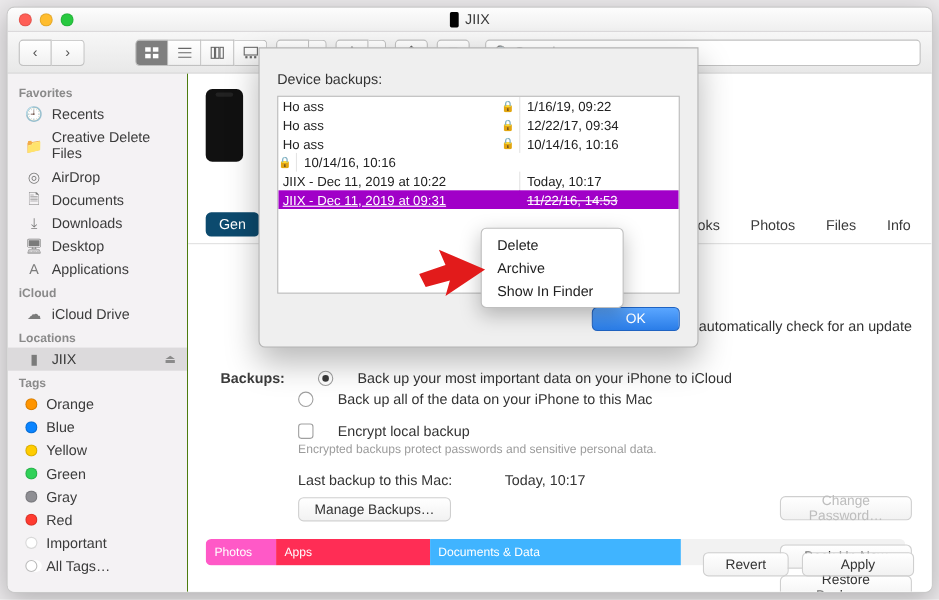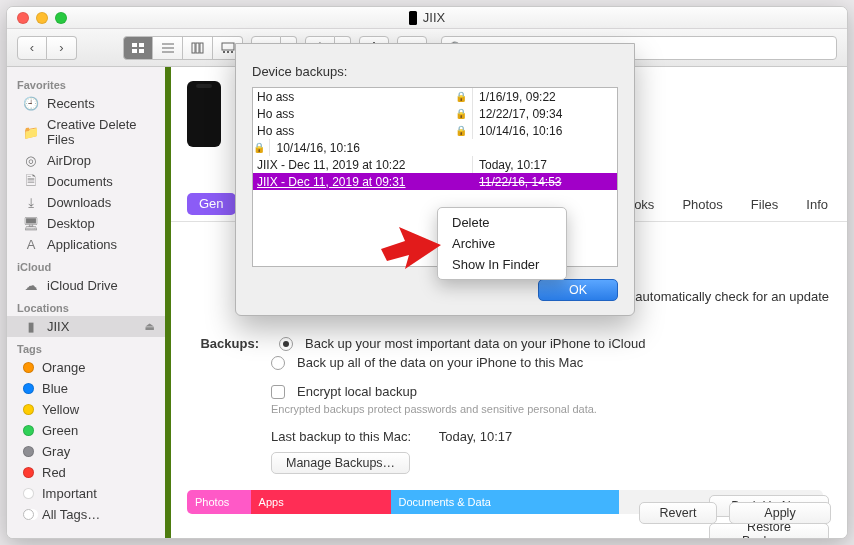--- a/index.html
+++ b/index.html
@@ -19,39 +19,39 @@
   .tb-btn.first{border-radius:4px 0 0 4px;} .tb-btn.last{border-radius:0 4px 4px 0; border-left:none;}
   .tb-btn.mid{border-left:none;}
   .tb-btn.single{border-radius:4px;}
   .tb-btn.active{background:#7f7f7f; color:#fff;}
   .search { flex:1; margin-left:6px;}
   .search input{ width:100%; height:24px; border:1px solid #c1c1c1; border-radius:4px; padding:0 8px 0 26px; font-size:13px; background:#fff;}
   .search-wrap{position:relative;}
   .search-ico{position:absolute; left:8px; top:5px; color:#8a8a8a; font-size:13px;}
   
   .body { display:flex; height:calc(100% - 60px);}
-  .sidebar { width:164px; background:#f4f2f4; border-right:6px solid #4d7c0f; overflow:auto; padding-top:6px;}
+  .sidebar { width:164px; background:#f4f2f4; border-right:1px solid #4d7c0f; overflow:auto; padding-top:6px;}
   .sb-head { font-size:11px; color:#8a8a8a; font-weight:600; padding:6px 10px 2px;}
   .sb-item { font-size:13px; color:#3b3b3b; padding:3px 10px 3px 16px; display:flex; align-items:center; gap:8px;}
   .sb-item.selected{ background:#dcdadc;}
   .sb-ico{ width:16px; height:14px; display:inline-flex; align-items:center; justify-content:center; color:#7b7b7b; font-size:13px;}
   .tag-dot{ width:11px; height:11px; border-radius:50%; border:1px solid rgba(0,0,0,.15);}
   .eject { margin-left:auto; color:#8a8a8a; font-size:11px;}
   
   .main { flex:1; position:relative; background:#fff; overflow:hidden;}
   .device-head { display:flex; align-items:flex-start; gap:14px; padding:14px 16px 0 16px;}
   .phone-img { width:34px; height:66px; background:#111; border-radius:6px; position:relative;}
   .phone-img::after{content:""; position:absolute; top:3px; left:9px; width:16px; height:4px; background:#222; border-radius:2px;}
   .tabbar { display:flex; gap:22px; padding:0 16px; margin-top:46px; font-size:13px; color:#3b3b3b; border-bottom:1px solid #e0e0e0;}
   .tabbar .tab { padding:4px 3px 8px;}
-  .tabbar .tab.active-pill{ background:#8b5cf6; color:#fff; border-radius:5px; padding:3px 12px; margin-bottom:6px; height:22px;}
+  .tabbar .tab.active-pill{ background:#0c4a6e; color:#fff; border-radius:5px; padding:3px 12px; margin-bottom:6px; height:22px;}
   .summary { padding:14px 16px; font-size:13px; color:#333; overflow:hidden;}
   .right-note { position:absolute; right:18px; top:222px; font-size:13px; color:#333;}
   .section-label { font-weight:600; color:#3b3b3b; display:inline-block; width:72px; text-align:right; margin-right:8px;}
-  .radio-row, .check-row, .plain-row, .row { display:flex; align-items:center; gap:12px; margin:4px 0;}
+  .radio-row, .check-row, .plain-row, .row { display:flex; align-items:center; gap:22px; margin:4px 0;}
   .row-ind { margin-left:84px;}
   .radio, .check { width:14px; height:14px; border:1px solid #a0a0a0; border-radius:50%; display:inline-block; position:relative; background:#fff;}
   .radio.checked::after{content:""; position:absolute; inset:3px; border-radius:50%; background:#3a3a3a;}
   .check { border-radius:3px;}
   .mac-btn { height:22px; border:1px solid #cfcfcf; border-radius:5px; background:linear-gradient(#fff,#f2f2f2); font-size:12.5px; color:#333; padding:0 14px; display:inline-flex; align-items:center; justify-content:center;}
   .mac-btn.disabled{ color:#bdbdbd;}
   .mac-btn.primary{ background:linear-gradient(#5aa6ff,#2a7de8); border-color:#1f63c2; color:#fff; min-width:80px;}
   .barchart { margin:16px 8px 0 0; height:24px; border-radius:5px; overflow:hidden; display:flex; font-size:11px; color:#fff; align-items:center;}
   .seg { height:100%; display:flex; align-items:center; padding-left:8px;}
   .seg.a{background:#ff59c7; width:10%;} .seg.b{background:#ff2d55; width:22%;} .seg.c{background:#40b4ff; width:36%;} .seg.d{background:#f2f2f2; width:32%;}
@@ -302,20 +302,23 @@
           <div class="seg b">
               <span>Apps</span>
             </div>
           <div class="seg c">
               <span>Documents &amp; Data</span>
             </div>
           <div class="seg d"></div>
         </div>
       </div>
 
+      <button class="mac-btn disabled" style="position:absolute; right:18px; top:384px; width:120px">
+          <span>Change Password…</span>
+        </button>
       <button class="mac-btn" style="position:absolute; right:18px; top:428px; width:120px">
           <span>Back Up Now</span>
         </button>
       <button class="mac-btn" style="position:absolute; right:18px; top:456px; width:120px">
           <span>Restore Backup…</span>
         </button>
 
       <div class="bottom-btns">
         <button class="mac-btn" style="width:78px">
             <span>Revert</span>

